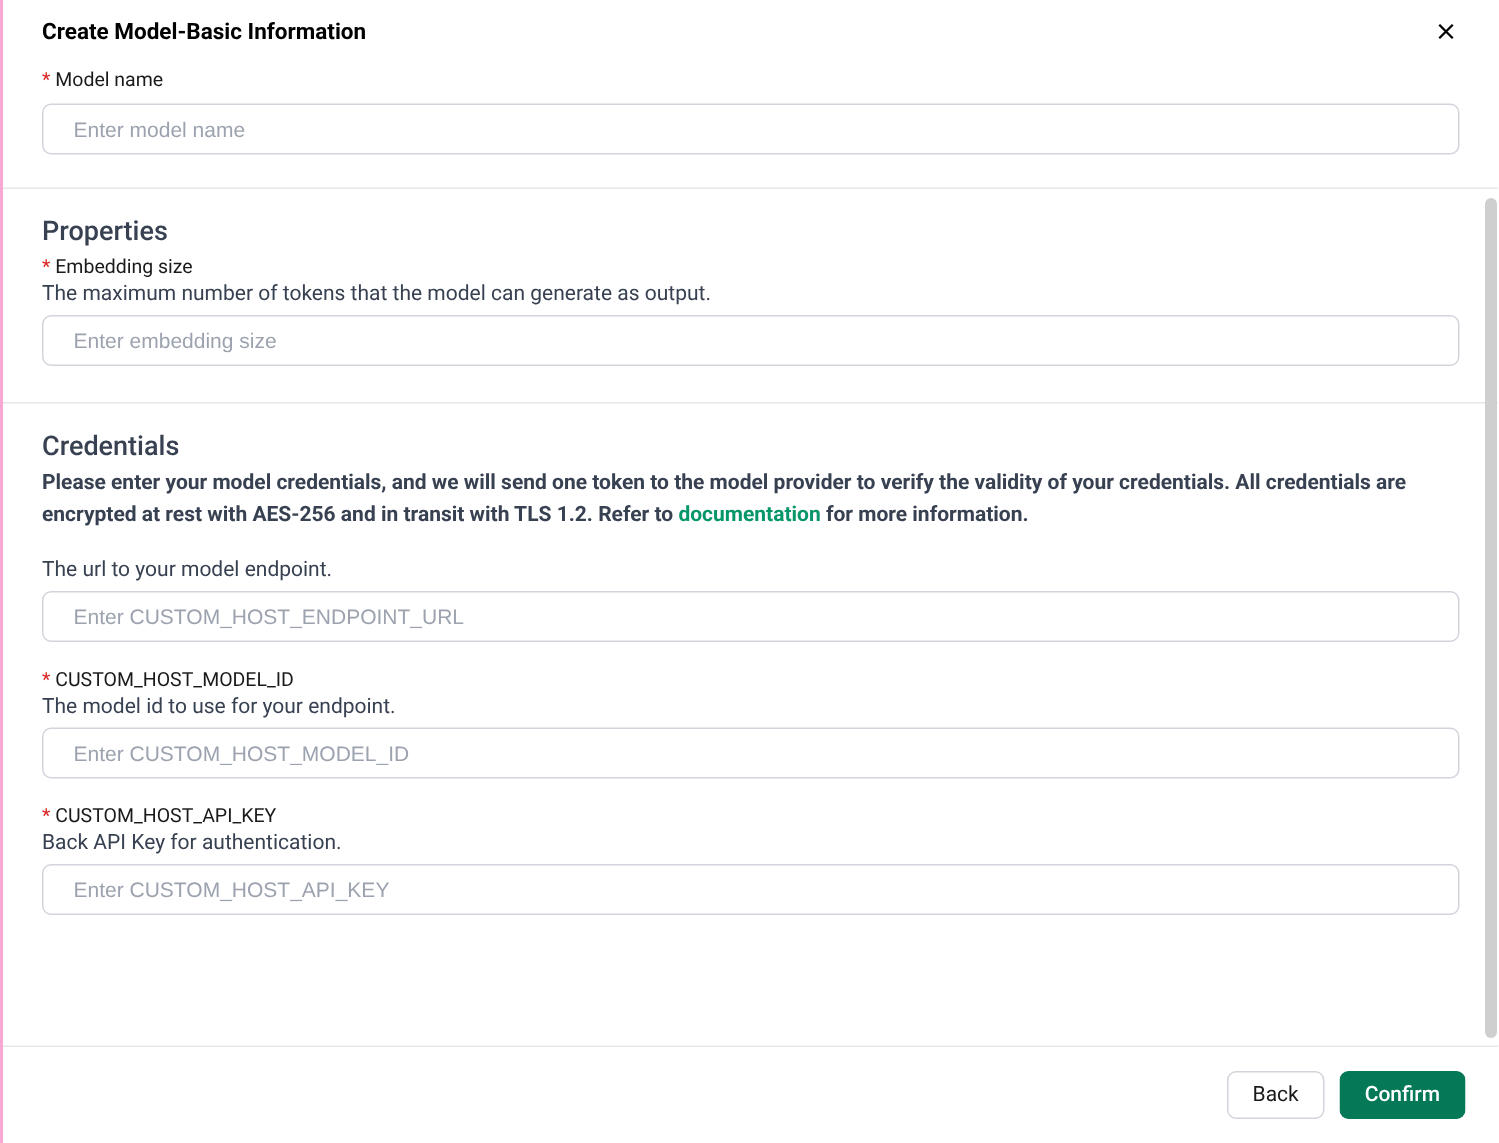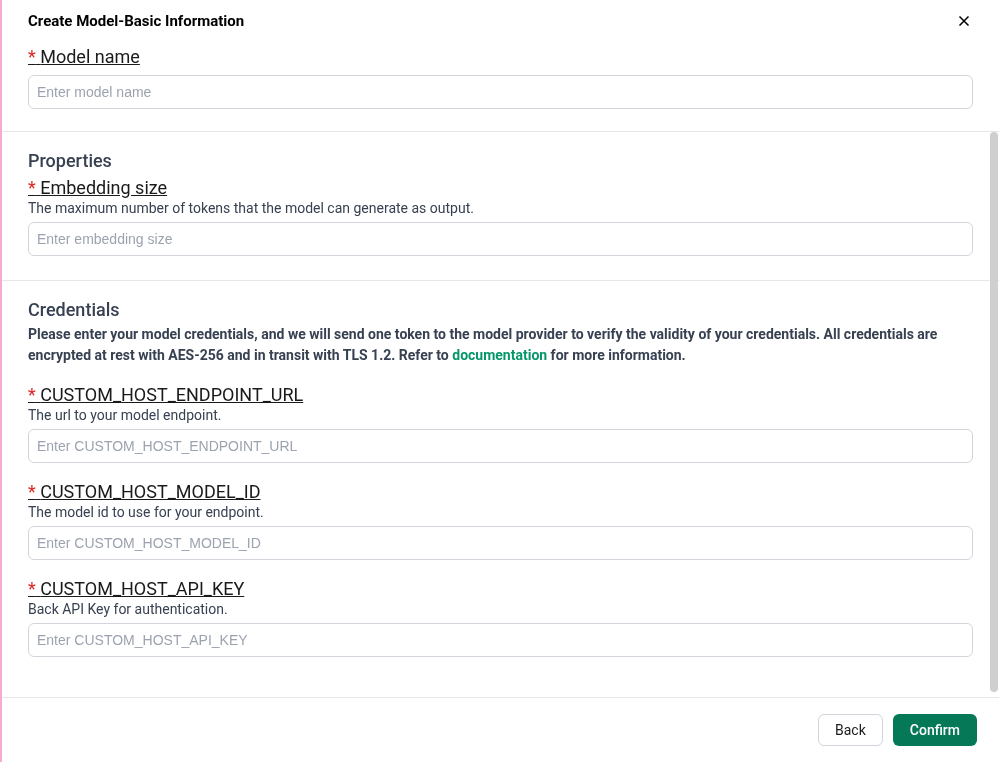--- a/index.html
+++ b/index.html
@@ -75,38 +75,37 @@
       margin-bottom: 4px;
       font-weight: bold;
     }
     .form-group {
       margin-top: 18px;
     }
     .form-group:first-of-type {
       margin-top: 0;
     }
     .field-label {
-      font-size: 18px;
+      font-size: 13px;
       color: #1a1a1a;
       display: block;
       margin-bottom: 2px;
-      text-decoration: underline;
     }
     .required-asterisk {
       color: #dc2626;
     }
     .field-help {
       font-size: 14px;
       color: #374151;
       margin-bottom: 6px;
       margin-top: 2px;
     }
     .text-input {
       width: 100%;
-      padding: 8px 8px;
+      padding: 8px 20px;
       border: 1px solid #d1d5db;
       border-radius: 6px;
       font-size: 14px;
       color: #3b82f6;
       background: #fff;
       outline: none;
     }
     .text-input::placeholder {
       color: #9ca3af;
     }
@@ -192,21 +191,20 @@
       </div>
     </div>
 
     <div class="section">
       <div class="section-title">Credentials</div>
       <div class="section-desc">
         <span>Please enter your model credentials, and we will send one token to the model provider to verify the validity of your credentials. All credentials are encrypted at rest with AES-256 and in transit with TLS 1.2. Refer to </span><a class="link">documentation</a><span> for more information.</span>
       </div>
 
       <div class="form-group">
-        <label class="field-label"><span class="required-asterisk">*</span> <span>CUSTOM_HOST_ENDPOINT_URL</span></label>
         <div class="field-help">The url to your model endpoint.</div>
         <input type="text" class="text-input" placeholder="Enter CUSTOM_HOST_ENDPOINT_URL" style="">
       </div>
 
       <div class="form-group">
         <label class="field-label"><span class="required-asterisk">*</span> <span>CUSTOM_HOST_MODEL_ID</span></label>
         <div class="field-help">The model id to use for your endpoint.</div>
         <input type="text" class="text-input" placeholder="Enter CUSTOM_HOST_MODEL_ID" style="">
       </div>
 

